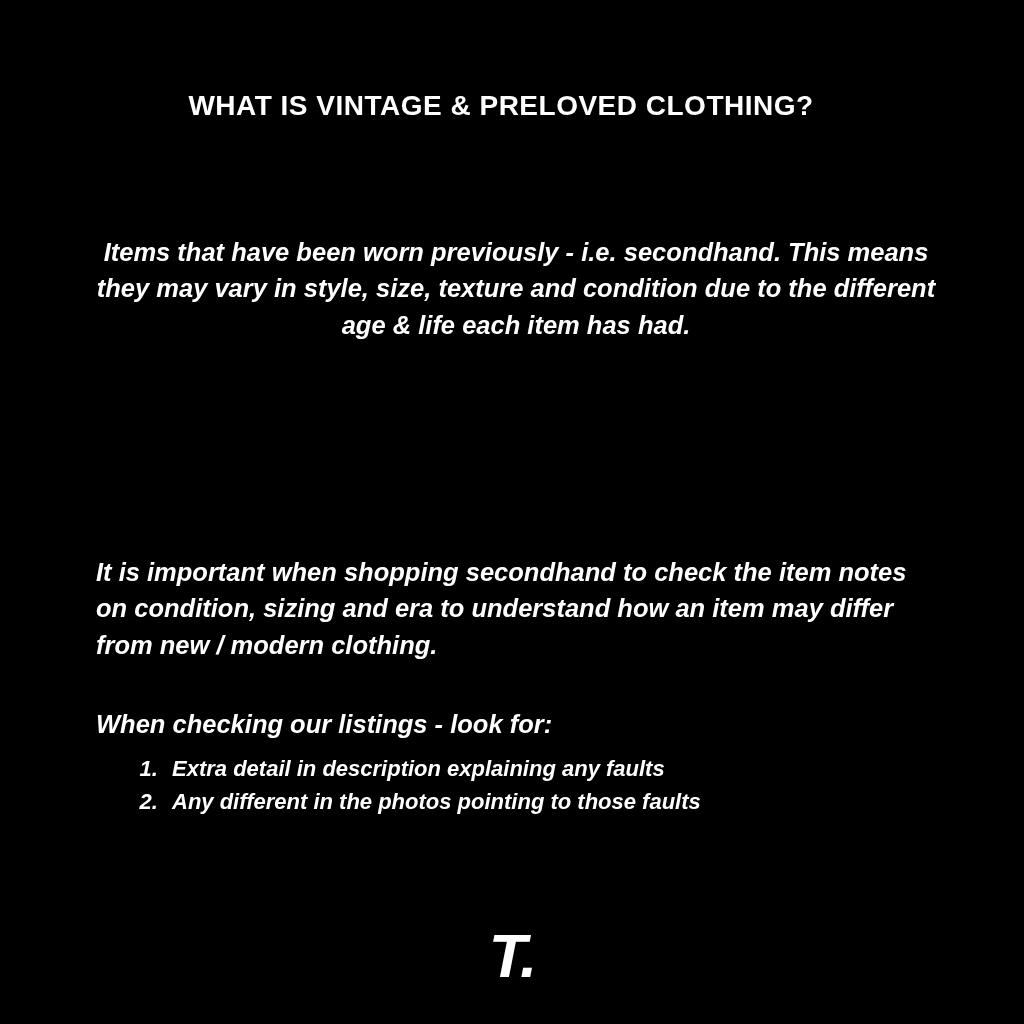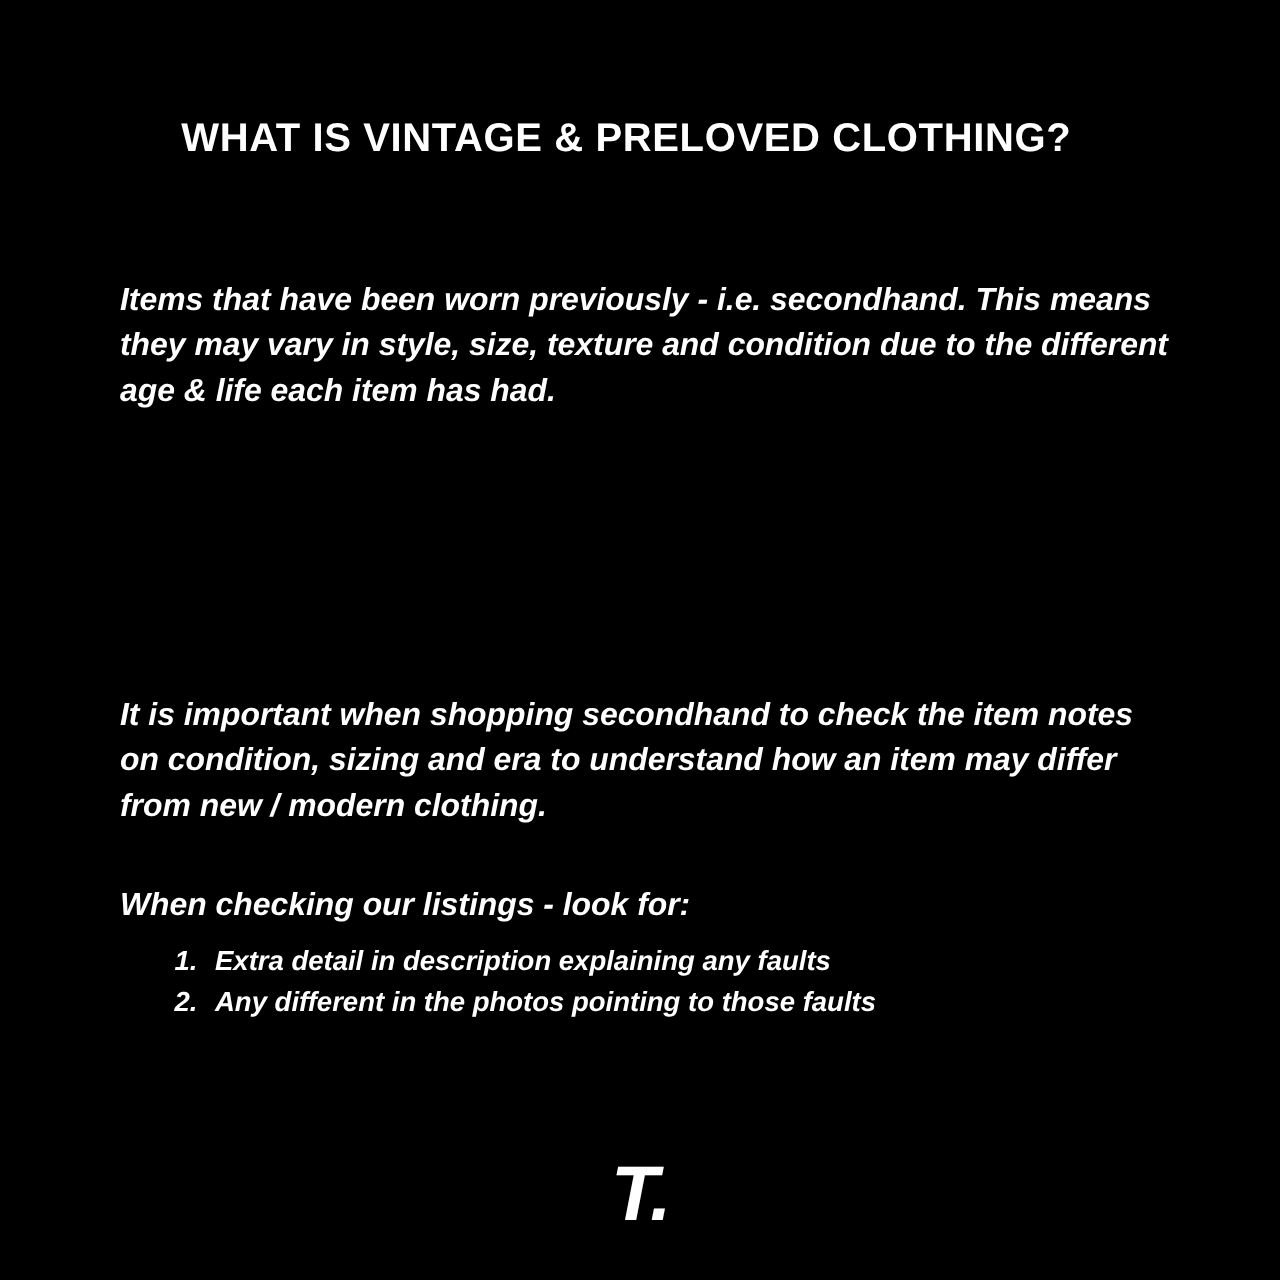--- a/index.html
+++ b/index.html
@@ -20,39 +20,39 @@
     height: 1024px;
     background: #000000;
     box-sizing: border-box;
   }
   .heading-main {
     position: absolute;
     top: 72px;
     left: 0;
     width: 1002px;
     text-align: center;
-    font-size: 32px;
+    font-size: 28px;
     font-weight: bold;
     letter-spacing: 0.5px;
     line-height: 1.1;
     color: #ffffff;
     font-family: "Liberation Sans", sans-serif;
   }
   .para-block {
     position: absolute;
     left: 96px;
     width: 840px;
     font-size: 25.5px;
     font-weight: bold;
     font-style: italic;
     line-height: 1.45;
     color: #ffffff;
     font-family: "Liberation Sans", sans-serif;
   }
-  #para-definition { top: 196px; }
+  #para-definition { top: 208px; text-align: center; }
   .heading-sub {
     position: absolute;
     top: 375px;
     left: 112px;
     width: 800px;
     text-align: center;
     font-size: 36px;
     font-weight: bold;
     letter-spacing: 0.5px;
     line-height: 1.3;

